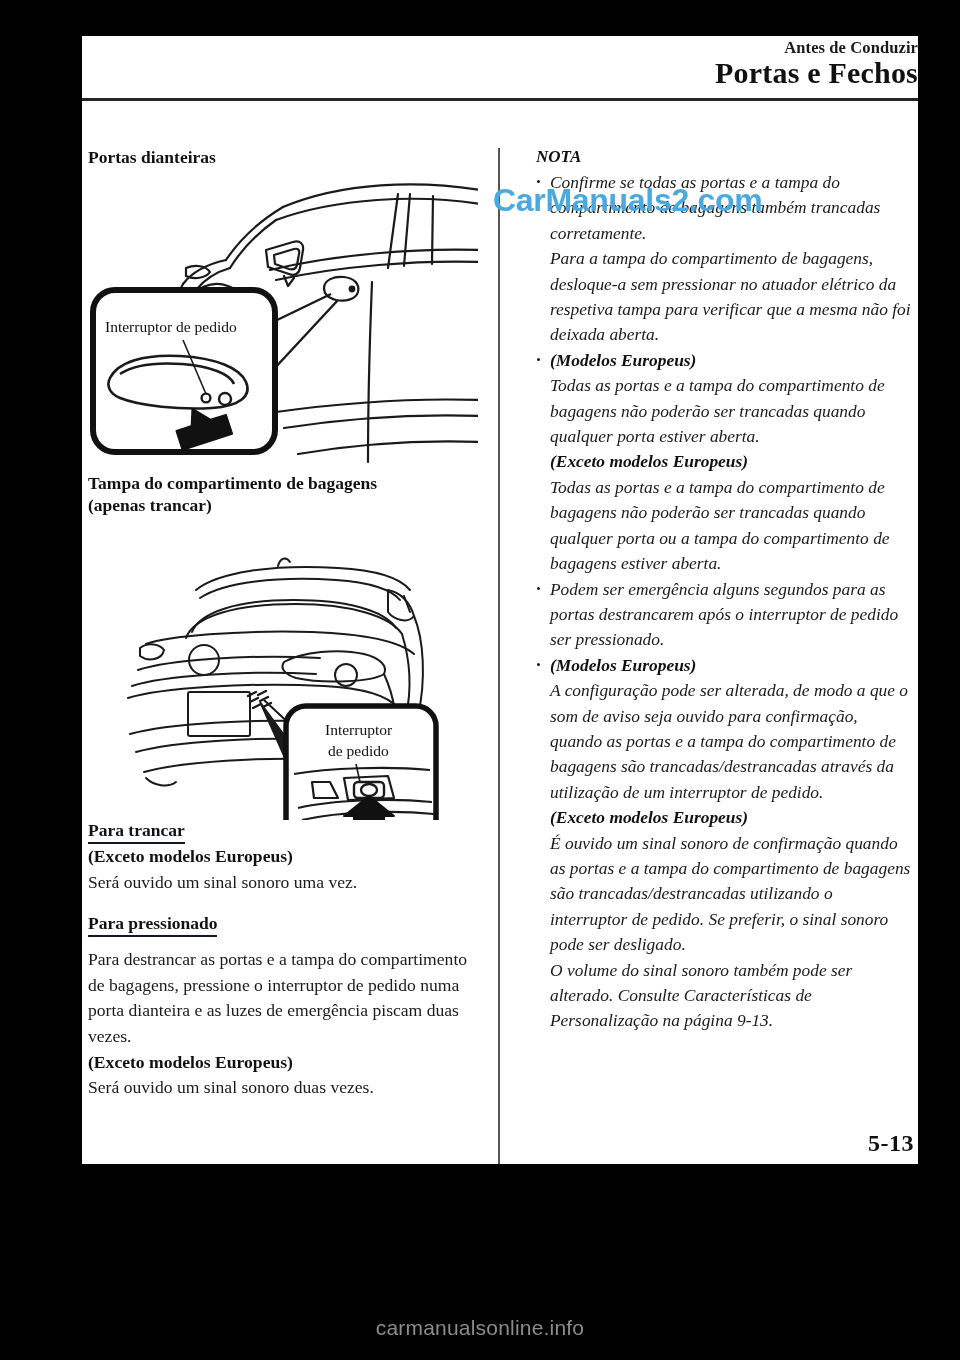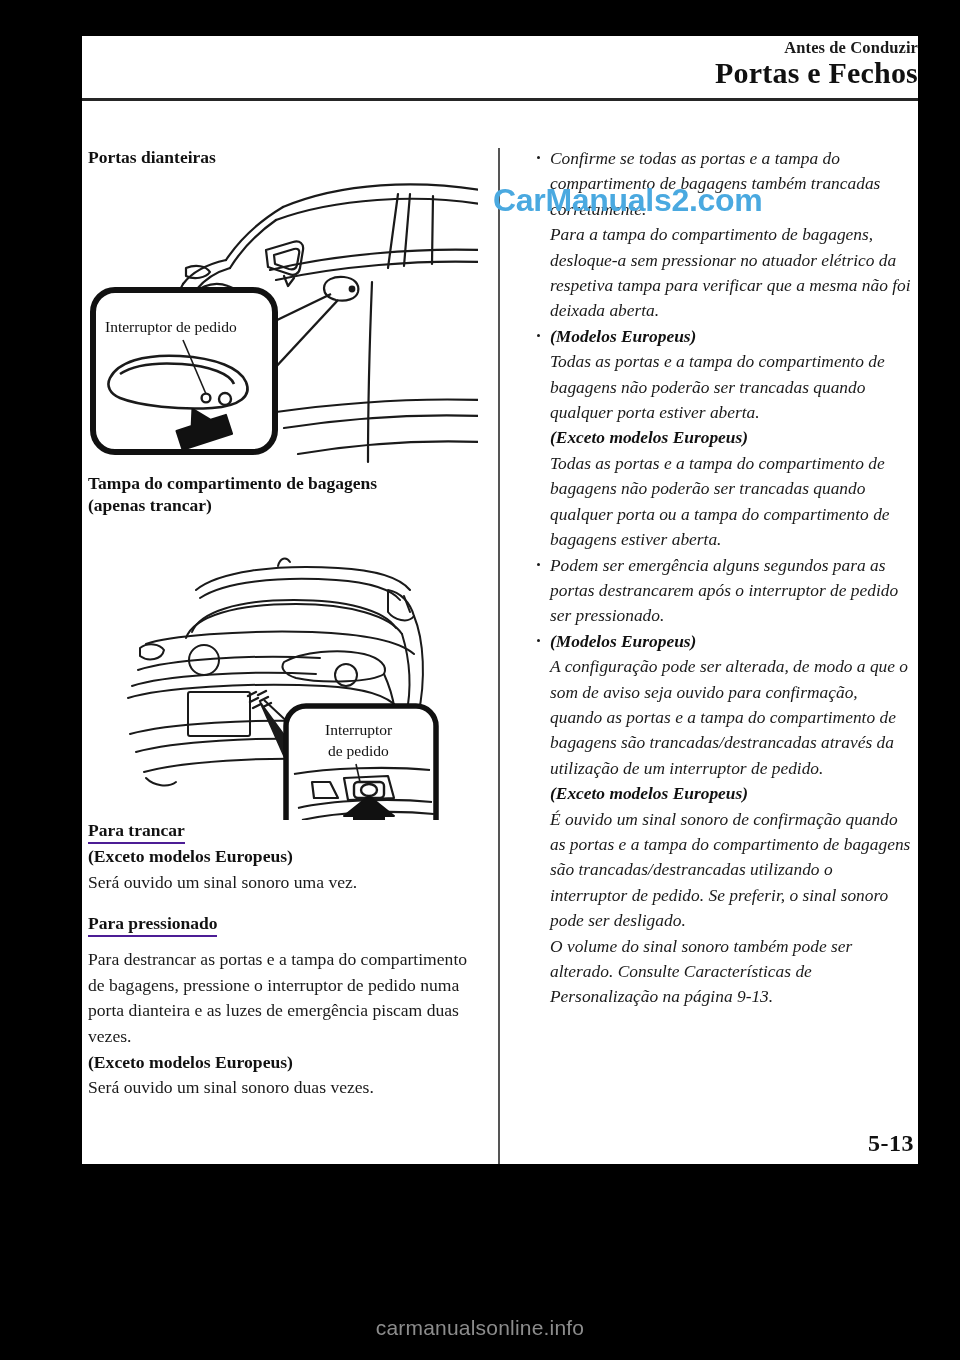--- a/index.html
+++ b/index.html
@@ -94,21 +94,21 @@
     color: #111111;
     margin: 0 0 4px 0;
   }
   .h-underline {
     font-family: "Liberation Serif", serif;
     font-weight: bold;
     font-size: 17.5px;
     line-height: 21px;
     color: #111111;
     display: inline-block;
-    border-bottom: 2px solid #4c1d95;
+    border-bottom: 2px solid #0f172a;
     padding-bottom: 1px;
     margin: 0;
   }
   .body-p {
     font-family: "Liberation Serif", serif;
     font-size: 17.6px;
     line-height: 25.6px;
     color: #1a1a1a;
     margin: 10px 0 0 0;
   }
@@ -390,20 +390,21 @@
     <div>
       <div class="h-underline">Para pressionado</div>
       <p class="body-p">Para destrancar as portas e a tampa do compartimento de bagagens, pressione o interruptor de pedido numa porta dianteira e as luzes de emergência piscam duas vezes.</p>
       <div class="body-b">(Exceto modelos Europeus)</div>
       <div class="body-p" style="margin-top:0;">Será ouvido um sinal sonoro duas vezes.</div>
     </div>
 
   </div>
 
   <div id="col-right">
+    <div class="nota-label">NOTA</div>
     <ul class="nota-list" id="nota-list">
         <li class="nota-item">
           <span class="nota-bullet"></span>
           <p class="nota-p">Confirme se todas as portas e a tampa do compartimento de bagagens também trancadas corretamente.</p>
           <p class="nota-p">Para a tampa do compartimento de bagagens, desloque-a sem pressionar no atuador elétrico da respetiva tampa para verificar que a mesma não foi deixada aberta.</p>
         </li>
         <li class="nota-item">
           <span class="nota-bullet"></span>
           <p class="nota-p bold">(Modelos Europeus)</p>
           <p class="nota-p">Todas as portas e a tampa do compartimento de bagagens não poderão ser trancadas quando qualquer porta estiver aberta.</p>

